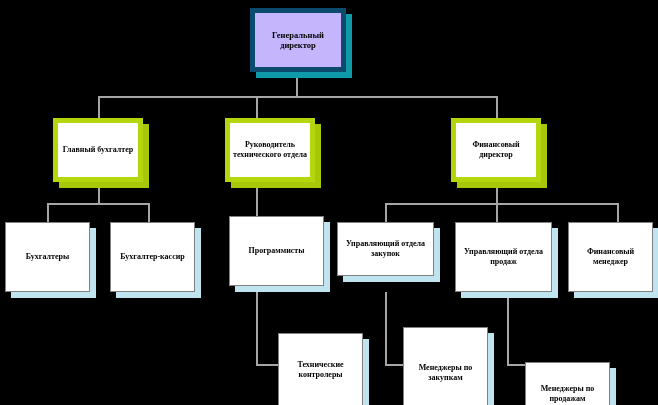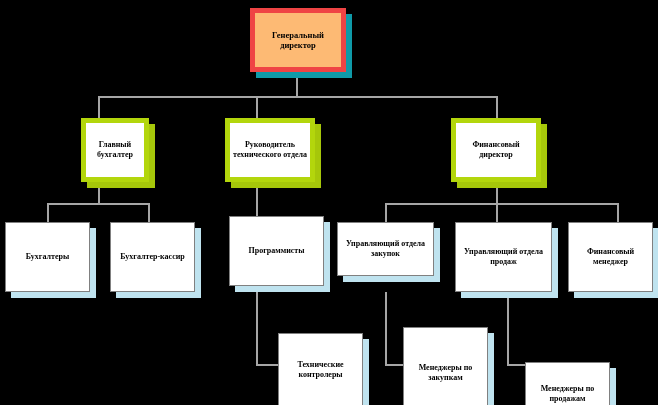--- a/index.html
+++ b/index.html
@@ -21,22 +21,22 @@
     text-align:center;
     color:#000000;
     font-weight:bold;
     line-height:1.22;
     z-index:5;
   }
   .node .lbl{display:block;width:100%;padding:0 3px;}
 
   
   .lvl1{
-    background:#fdba74;
-    border:5px solid #ef4444;
+    background:#c4b5fd;
+    border:5px solid #0c4a6e;
     box-shadow:6px 6px 0 0 #0f9aa8;
     font-size:8.5px;
   }
   
   .lvl2{
     background:#ffffff;
     border:5px solid #b3d60c;
     box-shadow:6px 6px 0 0 #a6c70a;
     font-size:8px;
   }
@@ -85,21 +85,21 @@
   <div class="conn v" style="left:385px;top:292px;height:73px;"></div>
   <div class="conn h" style="left:385px;top:364px;width:18px;"></div>
 
   <div class="conn v" style="left:507px;top:292px;height:73px;"></div>
   <div class="conn h" style="left:507px;top:364px;width:18px;"></div>
 
   <div class="node lvl1" style="left:250px;top:8px;width:96px;height:64px;">
     <span class="lbl">Генеральный директор</span>
   </div>
 
-  <div class="node lvl2" style="left:53px;top:118px;width:68px;height:64px;margin-left:28px;">
+  <div class="node lvl2" style="left:53px;top:118px;width:90px;height:64px;">
     <span class="lbl">Главный бухгалтер</span>
   </div>
 
   <div class="node lvl2" style="left:225px;top:118px;width:90px;height:64px;text-align:center;">
     <span class="lbl">Руководитель технического отдела</span>
   </div>
 
   <div class="node lvl2" style="left:451px;top:118px;width:90px;height:64px;">
     <span class="lbl">Финансовый директор</span>
   </div>

